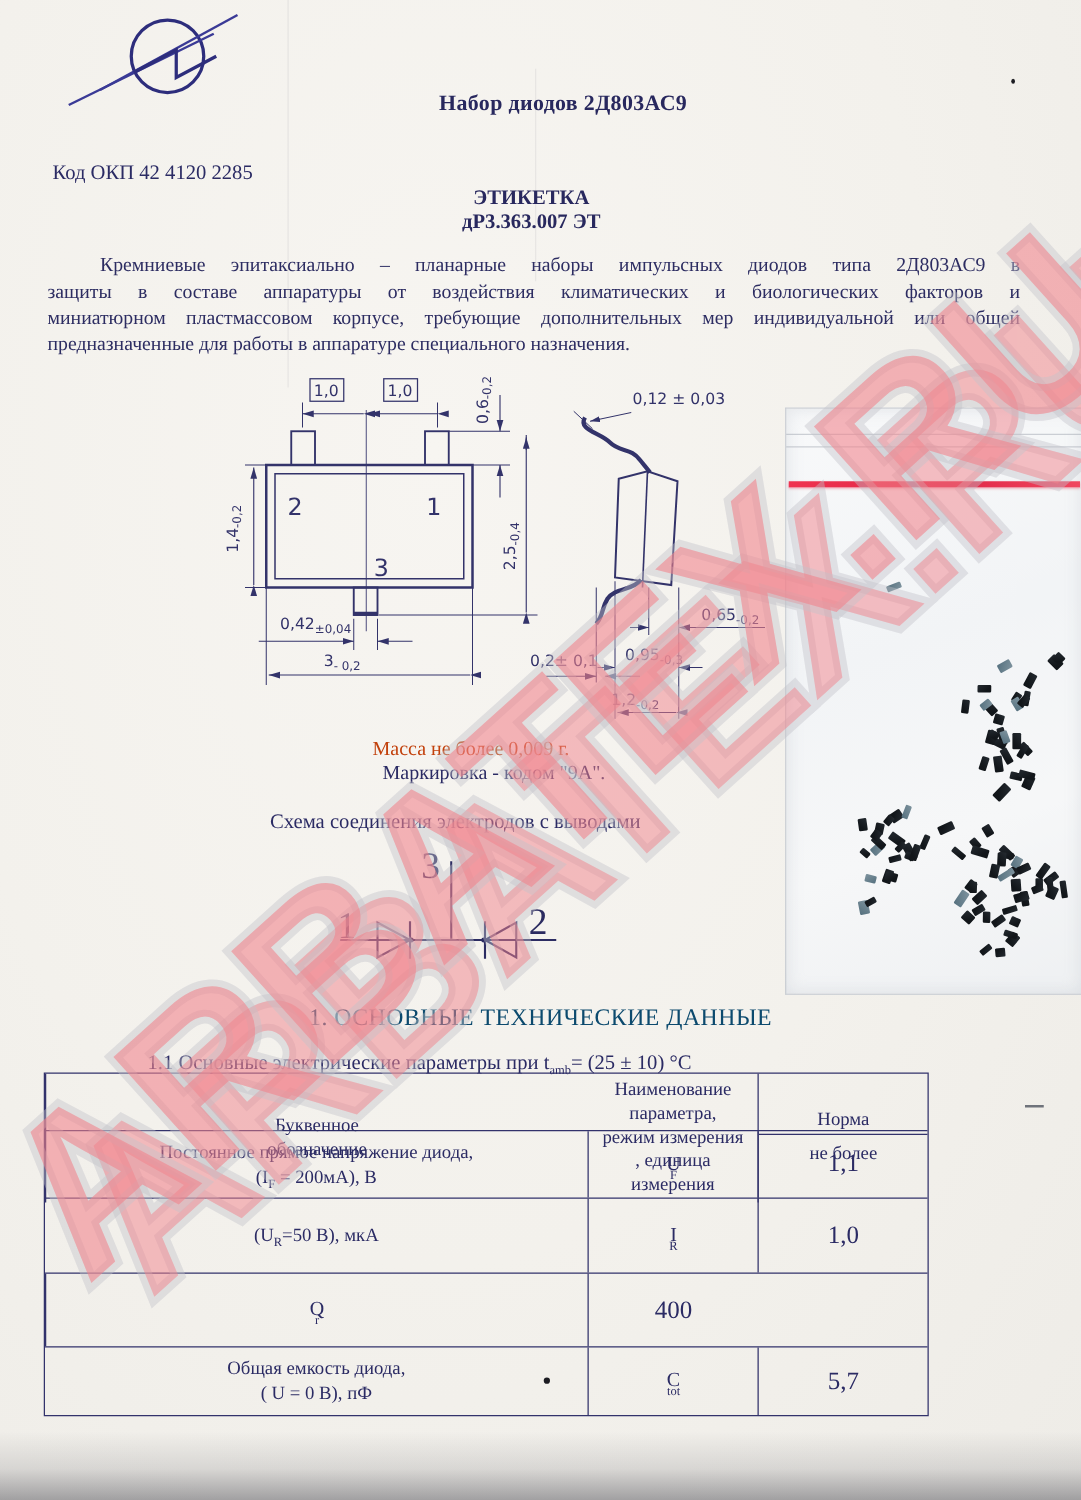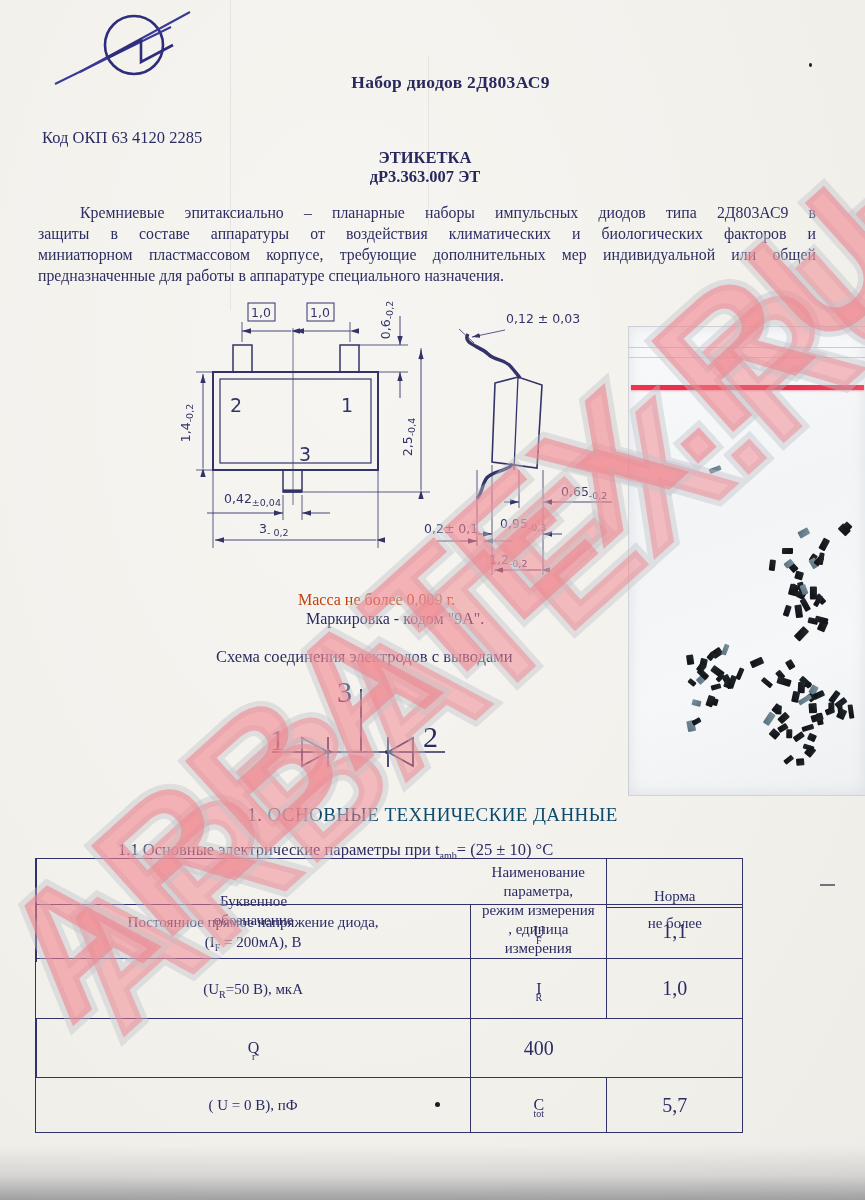--- a/index.html
+++ b/index.html
@@ -84,21 +84,21 @@
 <div class="crease" style="left:428px;top:55px;height:170px;"></div>
 
 <svg class="logo" width="180" height="120" viewBox="0 0 180 120">
   <circle cx="94" cy="41" r="29" fill="none" stroke="#2d2d7c" stroke-width="2.6"></circle>
   <line x1="15" y1="80" x2="131" y2="23" stroke="#3a3a96" stroke-width="2"></line>
   <line x1="40" y1="68" x2="150" y2="8" stroke="#3a3a96" stroke-width="2"></line>
   <polyline points="67,54 101,36 101,58 133,41" fill="none" stroke="#2d2d7c" stroke-width="2.6"></polyline>
 </svg>
 
 <div class="prod-title"><span>Набор диодов 2Д803АС9</span></div>
-<div class="okp">Код ОКП 63 4120 2285</div>
+<div class="okp">Код ОКП 42 4120 2285</div>
 <div class="etiketka">
   <div>ЭТИКЕТКА</div>
   <div>дР3.363.007 ЭТ</div>
 </div>
 
 <div class="desc">
   <div class="jl first">Кремниевые эпитаксиально – планарные наборы импульсных диодов типа 2Д803АС9 в</div>
   <div class="jl">защиты в составе аппаратуры от воздействия климатических и биологических факторов и</div>
   <div class="jl">миниатюрном пластмассовом корпусе, требующие дополнительных мер индивидуальной или общей</div>
   <div class="last">предназначенные для работы в аппаратуре специального назначения.</div>
@@ -363,20 +363,21 @@
     </div>
     <div class="trow body-row" style="height: 58px;">
       <div class="tcell c2 sym">
         <span>Q</span>
         <sub>r</sub>
       </div>
       <div class="tcell c3 val">400</div>
     </div>
     <div class="trow body-row" style="height: 54px;">
       <div class="tcell c1">
+        <div>Общая емкость диода,</div>
         <div><span>( U  =  0  В),  пФ</span></div>
       </div>
       <div class="tcell c2 sym">
         <span>C</span>
         <sub>tot</sub>
       </div>
       <div class="tcell c3 val">5,7</div>
     </div>
   </div>
 

